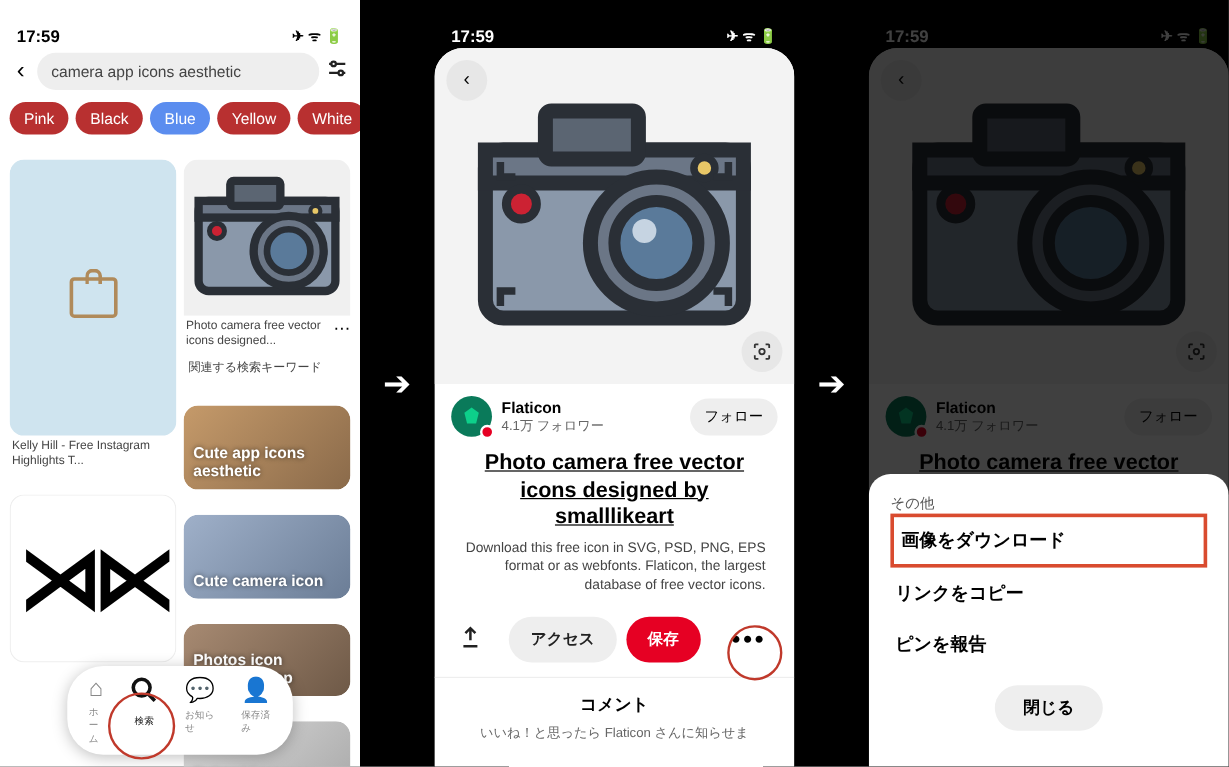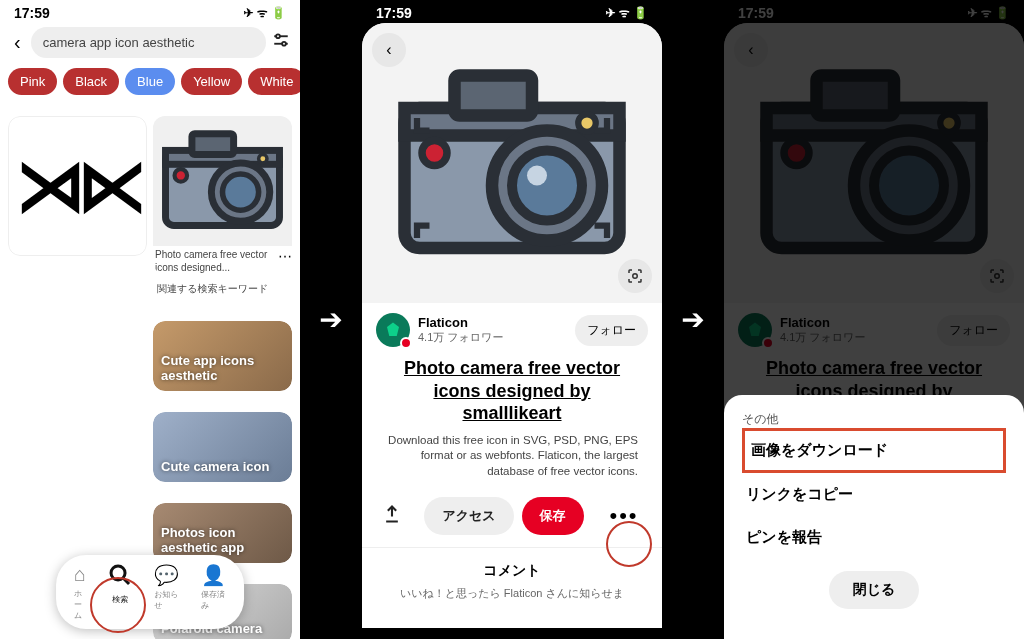--- a/index.html
+++ b/index.html
@@ -3,21 +3,21 @@
 <meta charset="utf-8">
 <style>
   * { box-sizing: border-box; margin: 0; padding: 0; }
   body { font-family: -apple-system, "Hiragino Sans", sans-serif; background: #fff; }
   .wrap { display: flex; gap: 0; width: 1024px; height: 639px; background: #000; position: relative; }
   .screen { width: 300px; height: 639px; background: #fff; position: relative; overflow: hidden; }
   .screen.dark { background: #000; }
   .spacer { flex: 1; display:flex; align-items:center; justify-content:center; }
   .arrow { color:#fff; font-size:28px; }
   
-  .status { display:flex; justify-content:space-between; align-items:center; padding:4px 14px 2px; font-size:14px; font-weight:600; }
+  .status { display:flex; justify-content:space-between; align-items:center; padding:4px 14px 2px; font-size:14px; font-weight:600;margin-top:17px; }
   .status .right { display:flex; gap:4px; align-items:center; font-size:12px; }
   
   .srch-row { display:flex; align-items:center; gap:6px; padding:4px 10px; }
   .back { font-size:20px; padding:0 4px; }
   .search-pill { flex:1; background:#eee; border-radius:20px; padding:8px 12px; font-size:13px; color:#444; }
   .tune { font-size:18px; }
   .chips { display:flex; gap:6px; padding:6px 8px; overflow:hidden; }
   .chip { padding:6px 12px; border-radius:18px; font-size:13px; color:#fff; flex-shrink:0; }
   .chip.red { background:#b83030; }
   .chip.blue { background:#5b8def; }
@@ -80,40 +80,46 @@
 
 <div class="wrap">
 
   <div class="screen">
     <div class="status">
       <span>17:59</span>
       <span class="right">✈ ᯤ 🔋</span>
     </div>
     <div class="srch-row">
       <span class="back">‹</span>
-      <div class="search-pill">camera app icon aesthetic</div>
+      <div class="search-pill">camera app icons aesthetic</div>
       <span class="tune">
         <svg width="18" height="18" viewBox="0 0 24 24" fill="none" stroke="#222" stroke-width="2.5">
             <line x1="3" y1="7" x2="21" y2="7"></line>
             <line x1="3" y1="17" x2="21" y2="17"></line>
             <circle cx="8" cy="7" r="2.5" fill="#fff"></circle>
             <circle cx="16" cy="17" r="2.5" fill="#fff"></circle>
           </svg>
       </span>
     </div>
     <div class="chips">
       <span class="chip red">Pink</span>
       <span class="chip red">Black</span>
       <span class="chip blue">Blue</span>
       <span class="chip red">Yellow</span>
       <span class="chip red">White</span>
 
     </div>
     <div class="grid">
       <div class="col">
+        <div class="pin">
+          <div style="background:#cfe4ef;height:230px;border-radius:12px;display:flex;align-items:center;justify-content:center;">
+            <div class="suitcase"></div>
+          </div>
+          <div class="cap">Kelly Hill - Free Instagram Highlights T...</div>
+        </div>
         <div class="pin">
           <div style="background:#fff;height:140px;border:1px solid #eee;border-radius:12px;display:flex;align-items:center;justify-content:center;">
             <span class="capcut">⋊⋉</span>
           </div>
         </div>
       </div>
       <div class="col">
         <div class="pin">
           <div class="cam-tile">
             <svg class="cam-svg" viewBox="0 0 200 160">

